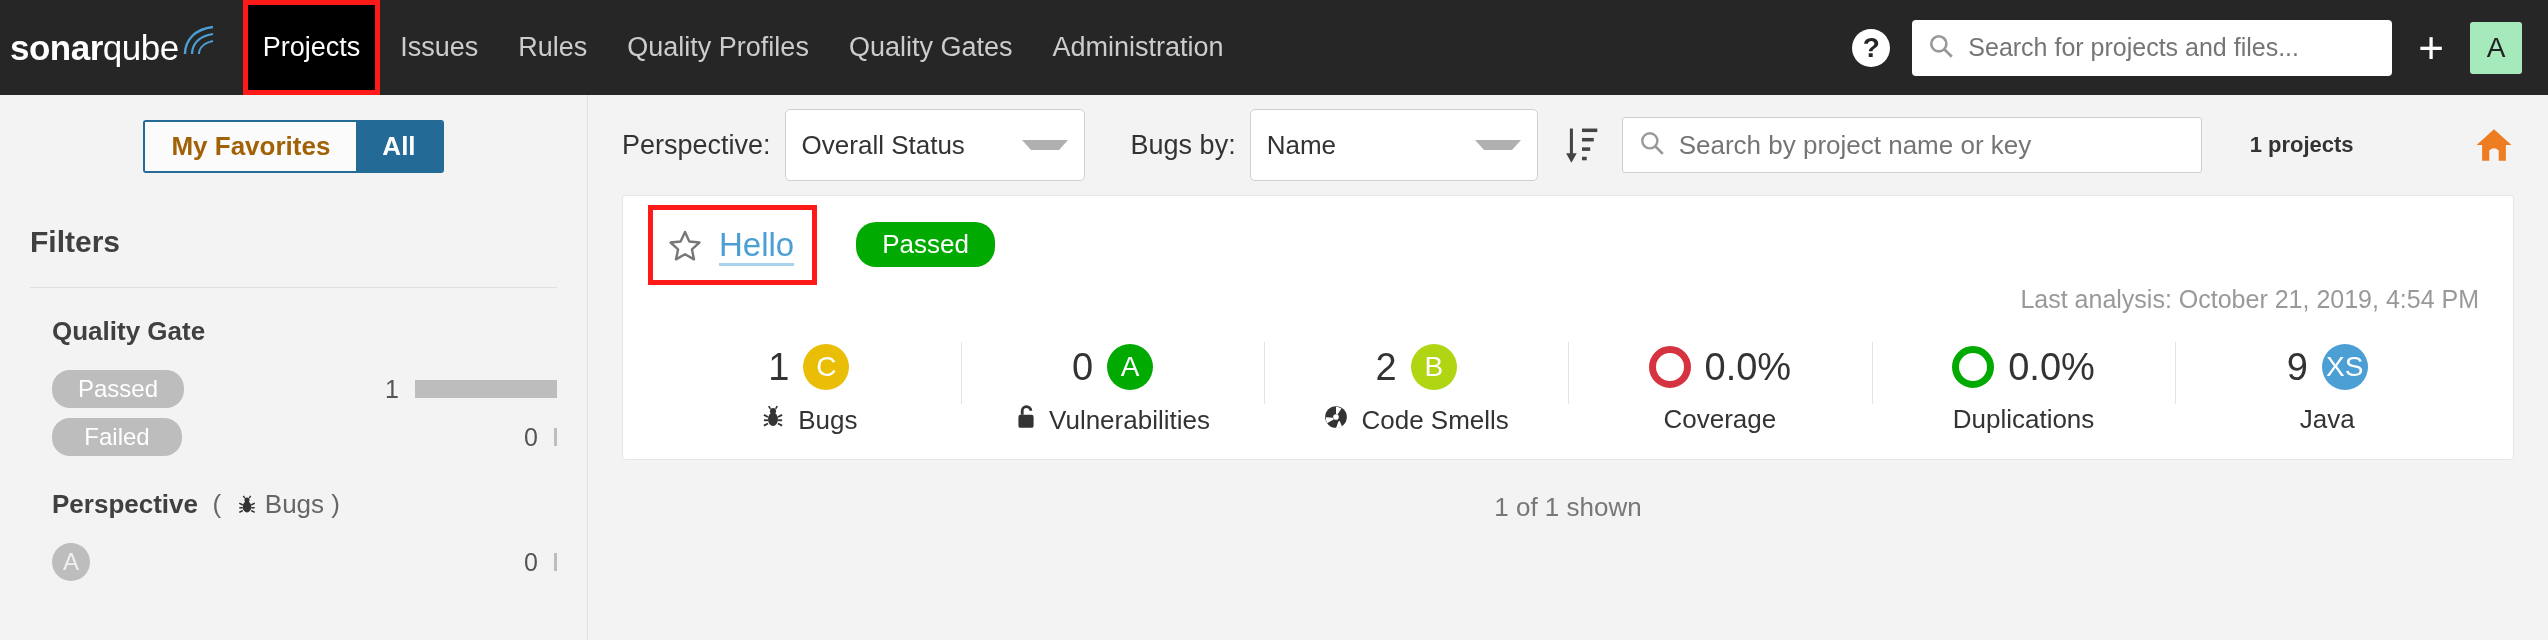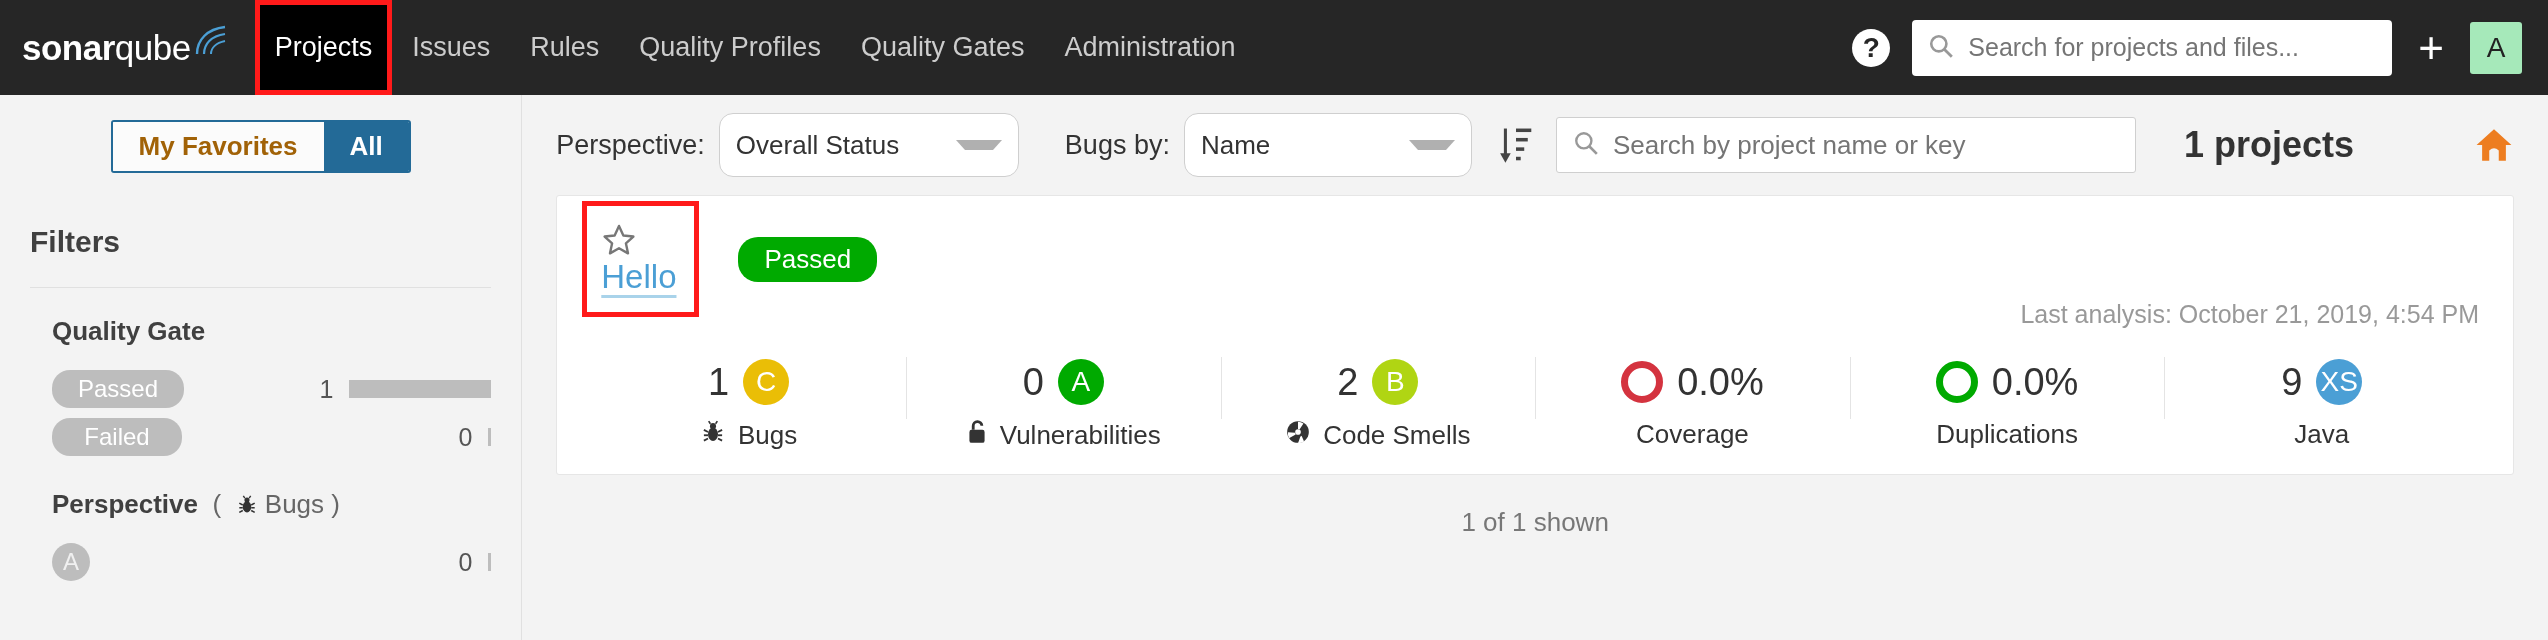--- a/index.html
+++ b/index.html
@@ -16,21 +16,21 @@
   
   .navbar {
     height: 95px;
     background: #262626;
     display: flex;
     align-items: center;
     position: relative;
   }
   .brand {
     display: flex; align-items: center;
-    padding-left: 22px;
+    padding-left: 10px;
     margin-right: 26px;
   }
   .brand-text {
     color: #ffffff;
     font-size: 35px;
     font-weight: 700;
     letter-spacing: -0.5px;
   }
   .brand-text .light { font-weight: 400; }
   .brand-waves { margin-left: 2px; margin-bottom: 12px; }
@@ -178,23 +178,23 @@
     height: 100px;
     padding: 0 34px 0 34px;
     gap: 0;
   }
   .ctrl-label {
     font-size: 27px; color: #333;
     margin-right: 14px;
     white-space: nowrap;
   }
   .select-box {
-    border: 1px solid #cfcfcf; border-radius: 14px;
+    border: 1px solid #cfcfcf; border-radius: 5px;
     background: #fff;
-    height: 64px;
+    height: 72px;
     display: flex; align-items: center;
     padding: 0 16px;
     min-width: 210px;
     box-sizing: border-box;
     cursor: pointer;
   }
   .select-box .val { font-size: 26px; color: #333; }
   .select-box .caret {
     margin-left: auto;
     border-left: 9px solid transparent;
@@ -219,63 +219,62 @@
     box-sizing: border-box;
   }
   .proj-search input {
     border: none; outline: none;
     font-size: 26px; color: #777;
     font-family: "Liberation Sans", sans-serif;
     flex: 1; margin-left: 12px;
     background: transparent;
   }
   .proj-count {
-    font-size: 36px; font-weight: 700; color: #333;
+    font-size: 22px; font-weight: 700; color: #333;
     margin-left: 48px;
     white-space: nowrap;
   }
   .home-icon { margin-left: 120px; cursor: pointer; display: flex; }
 
   
   .card-wrap { padding: 0 34px; }
   .card {
     background: #fff;
     border: 1px solid #e6e6e6;
     border-radius: 3px;
     padding: 26px 34px 22px 34px;
     position: relative;
   }
   .card-head { display: flex; align-items: center; }
   .star-name-box {
-    display: flex; align-items: flex-start;
+    display: flex; align-items: flex-end;
     outline: 5px solid #ff1a1a;
     padding: 16px 18px 16px 14px;
     margin: -16px 0 -16px -4px;
-    flex-direction: column;
   }
   .star-icon { margin-right: 16px; display: flex; }
   .proj-name {
     font-size: 33px; color: #4b9fd5;
     text-decoration: underline;
     text-decoration-color: #a9d3ea;
     text-underline-offset: 7px;
     cursor: pointer;
     font-weight: 400;
   }
   .qg-badge {
     background: #00aa00; color: #fff;
     font-size: 26px;
     border-radius: 20px;
     padding: 7px 26px;
     margin-left: 44px;
   }
   .last-analysis {
     text-align: right;
     font-size: 25px; color: #999;
-    margin-top: 4px;
+    margin-top: 18px;
   }
   .measures {
     display: flex; align-items: flex-start;
     margin-top: 26px;
   }
   .measure {
     flex: 1;
     display: flex; flex-direction: column;
     align-items: center;
     position: relative;

